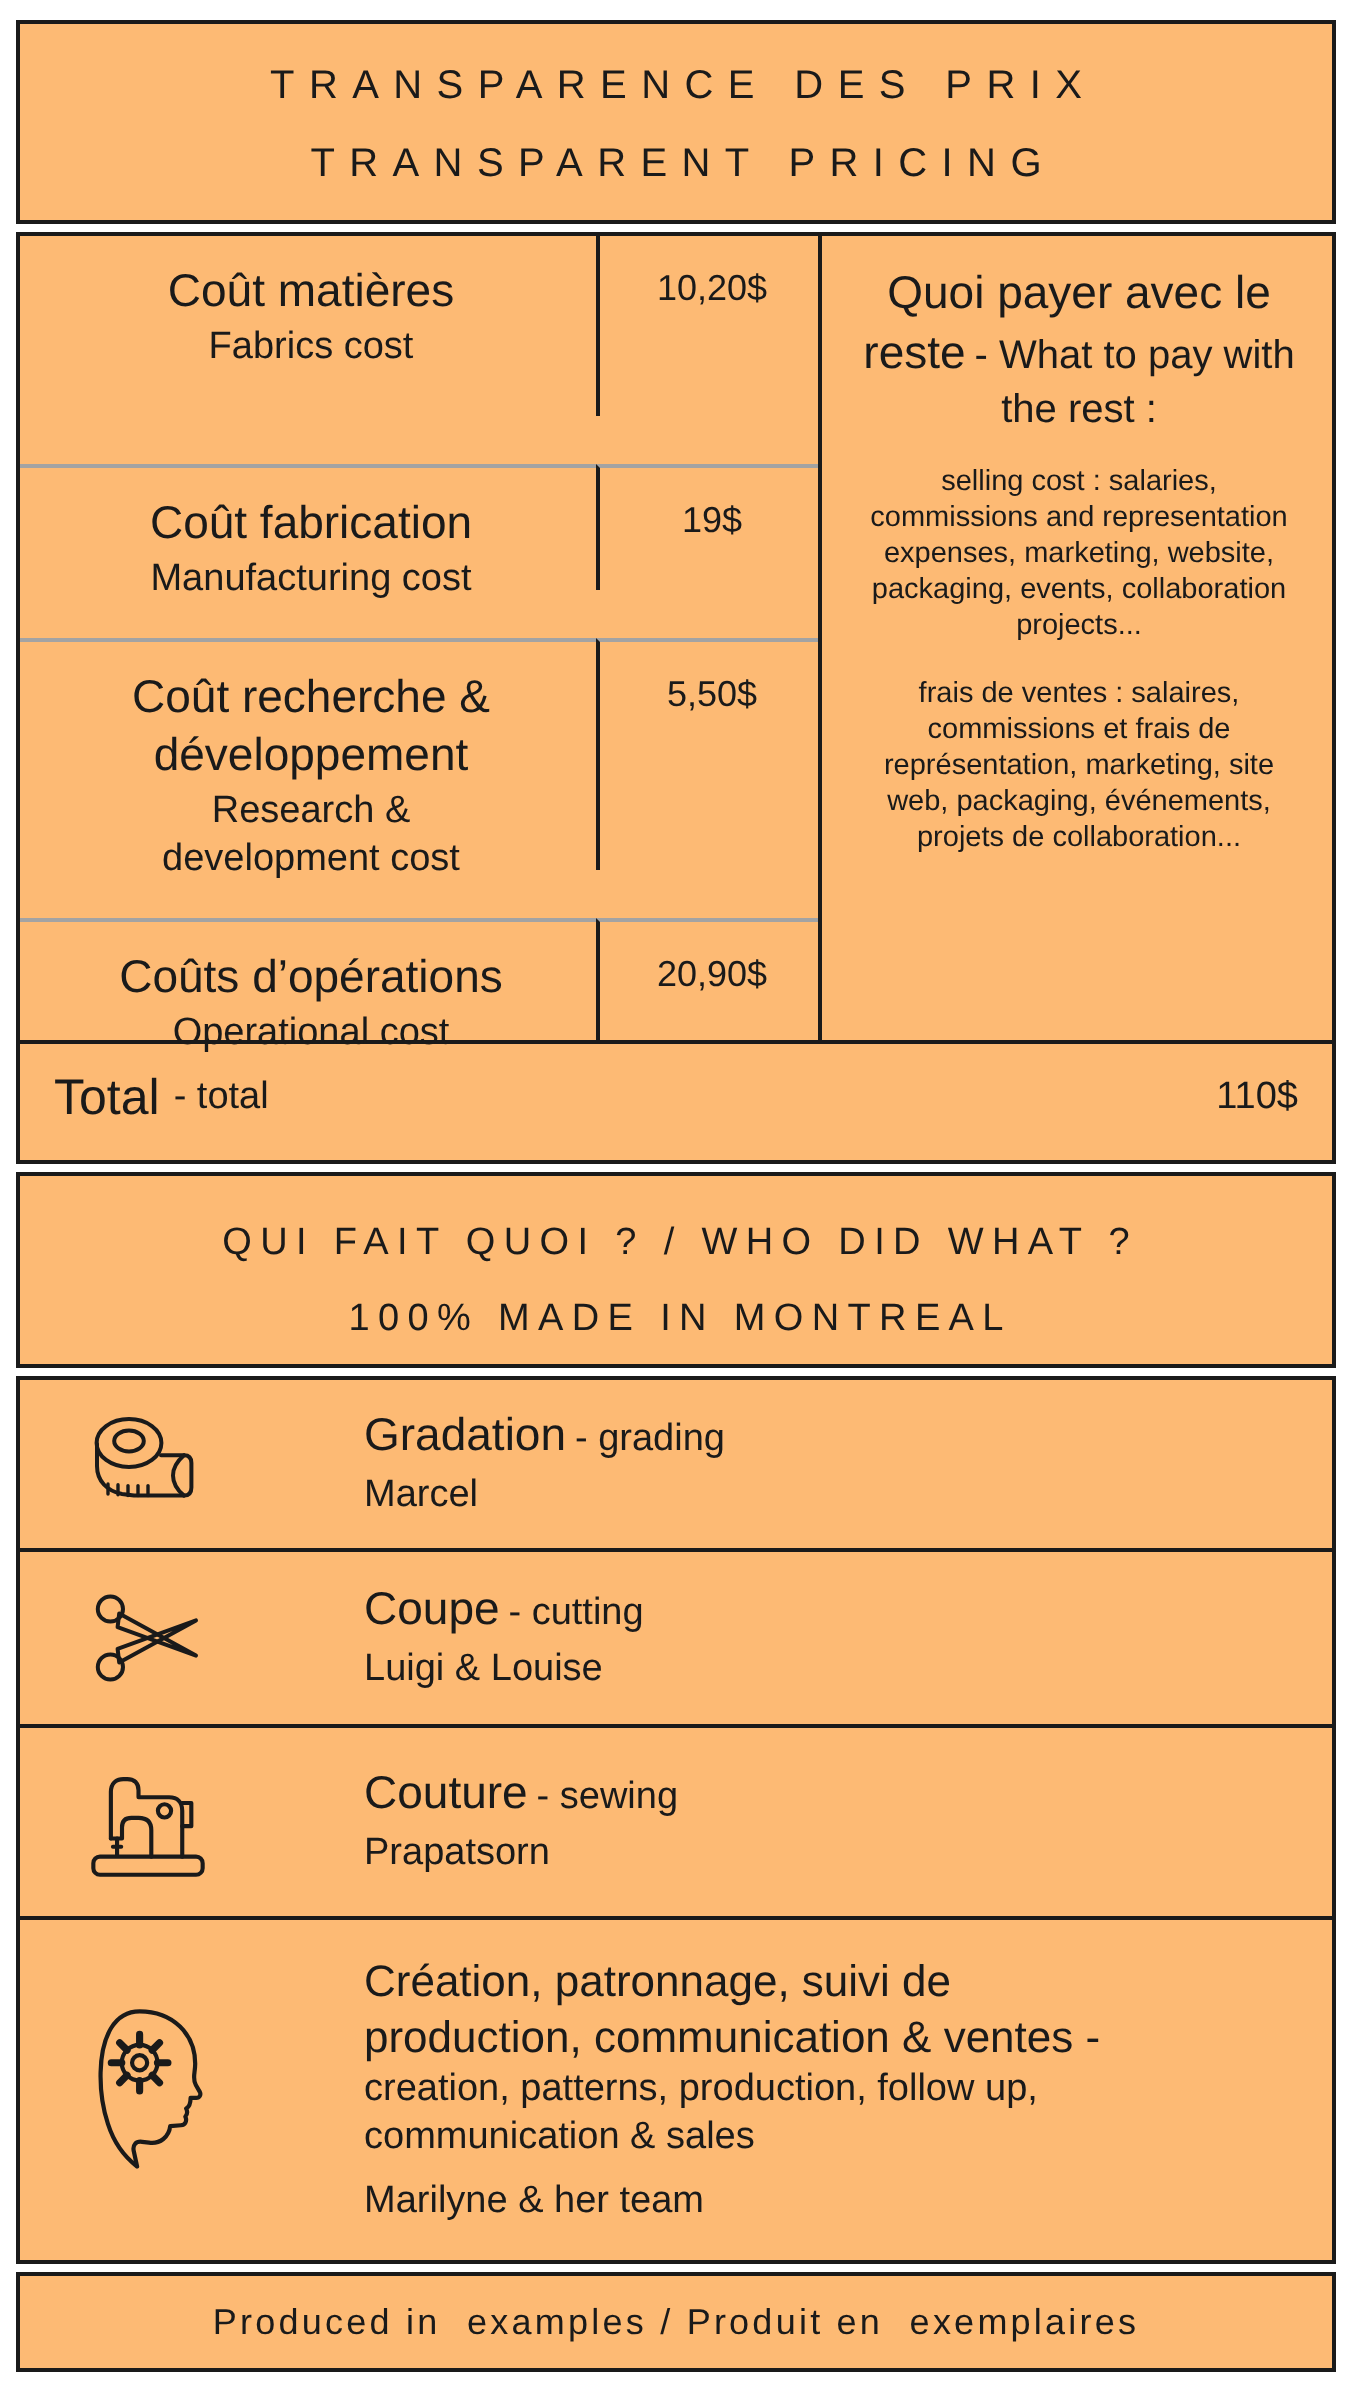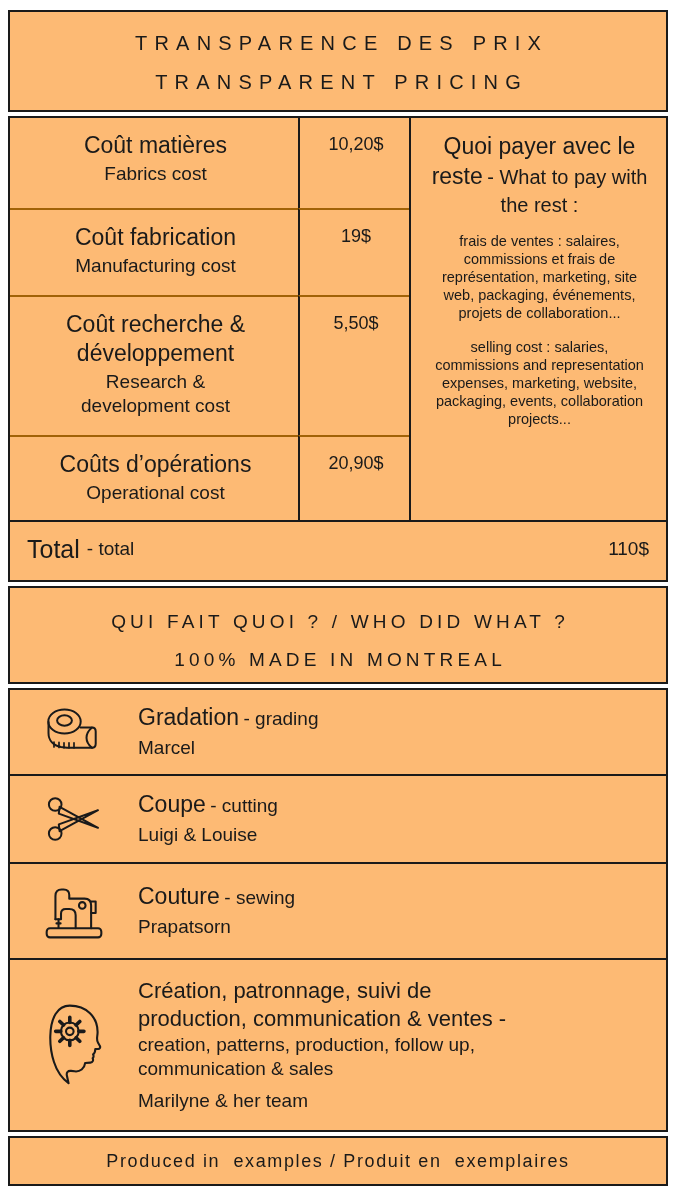--- a/index.html
+++ b/index.html
@@ -28,21 +28,21 @@
   .cost-grid {
     display:grid;
     grid-template-columns:288px 111px 1fr;
     grid-template-rows:90px 87px 140px 85px;
     text-align:center;
   }
   .cell { padding:13px 14px 0 17px; }
   .cell-label .fr { font-size:23px; line-height:1.25; white-space:pre-line; }
   .cell-label .en { font-size:19px; line-height:1.3; margin-top:2px; white-space:pre-line; }
   .cell-price { border-left:2px solid #1a1a1a; font-size:18px; padding-top:16px; }
-  .rt .cell { border-top:2px solid #a16207; }
+  .rt .cell { border-top:2px solid #a3a3a3;margin-top:24px; }
   .note-cell {
     grid-column:3; grid-row:1 / 5;
     border-left:2px solid #1a1a1a;
     padding:13px 15px 0 17px;
   }
   .note-heading { line-height:1.32; margin-bottom:15px; }
   .note-heading .fr { font-size:23px; }
   .note-heading .en { font-size:20px; }
   .note-body { font-size:14.5px; line-height:1.24; margin-bottom:16px; }
   .total-row {
@@ -55,21 +55,21 @@
   .total-value { font-size:19px; }
 
   
   .who-header-box { height:98px; text-align:center; padding-top:24px; }
   .who-header-box .line { font-size:19px; letter-spacing:.22em; margin-right:-.22em; line-height:1; }
   .who-header-box .line + .line { margin-top:19px; }
 
   
   .who-box { height:444px; }
   .who-grid { display:grid; grid-template-rows:84px 88px 96px 172px; }
-  .who-row { display:flex; align-items:center; }
+  .who-row { display:flex; align-items:center;gap:44px; }
   .who-row + .who-row { border-top:2px solid #1a1a1a; }
   .icon-cell { width:128px; flex:0 0 128px; display:flex; justify-content:center; align-items:center; }
   .who-text { flex:1; padding-right:24px; }
   .who-title { line-height:1.28; }
   .who-title .fr { font-size:23px; }
   .who-title .en { font-size:19px; }
   .who-person { font-size:19px; margin-top:4px; line-height:1.3; }
   .who-row-creation .who-text { max-width:440px; }
   .who-row-creation .who-title { max-width:385px; }
   .who-row-creation .fr { font-size:22px; }
@@ -127,22 +127,22 @@
           <div class="en">Operational cost</div>
         </div>
         <div class="cell cell-price">20,90$</div>
       </div>
 
       <div class="note-cell">
         <div class="note-heading">
           <span class="fr">Quoi payer avec le reste</span>
           <span class="en">- What to pay with the rest :</span>
         </div>
+        <div class="note-body">selling cost : salaries, commissions and representation expenses, marketing, website, packaging, events, collaboration projects...</div>
         <div class="note-body">frais de ventes : salaires, commissions et frais de représentation, marketing, site web, packaging, événements, projets de collaboration...</div>
-        <div class="note-body">selling cost : salaries, commissions and representation expenses, marketing, website, packaging, events, collaboration projects...</div>
       </div>
     </div>
 
     <div class="total-row">
       <span class="total-fr">Total</span>
       <span class="total-en">- total</span>
       <span class="total-spacer"></span>
       <span class="total-value">110$</span>
     </div>
   </section>

